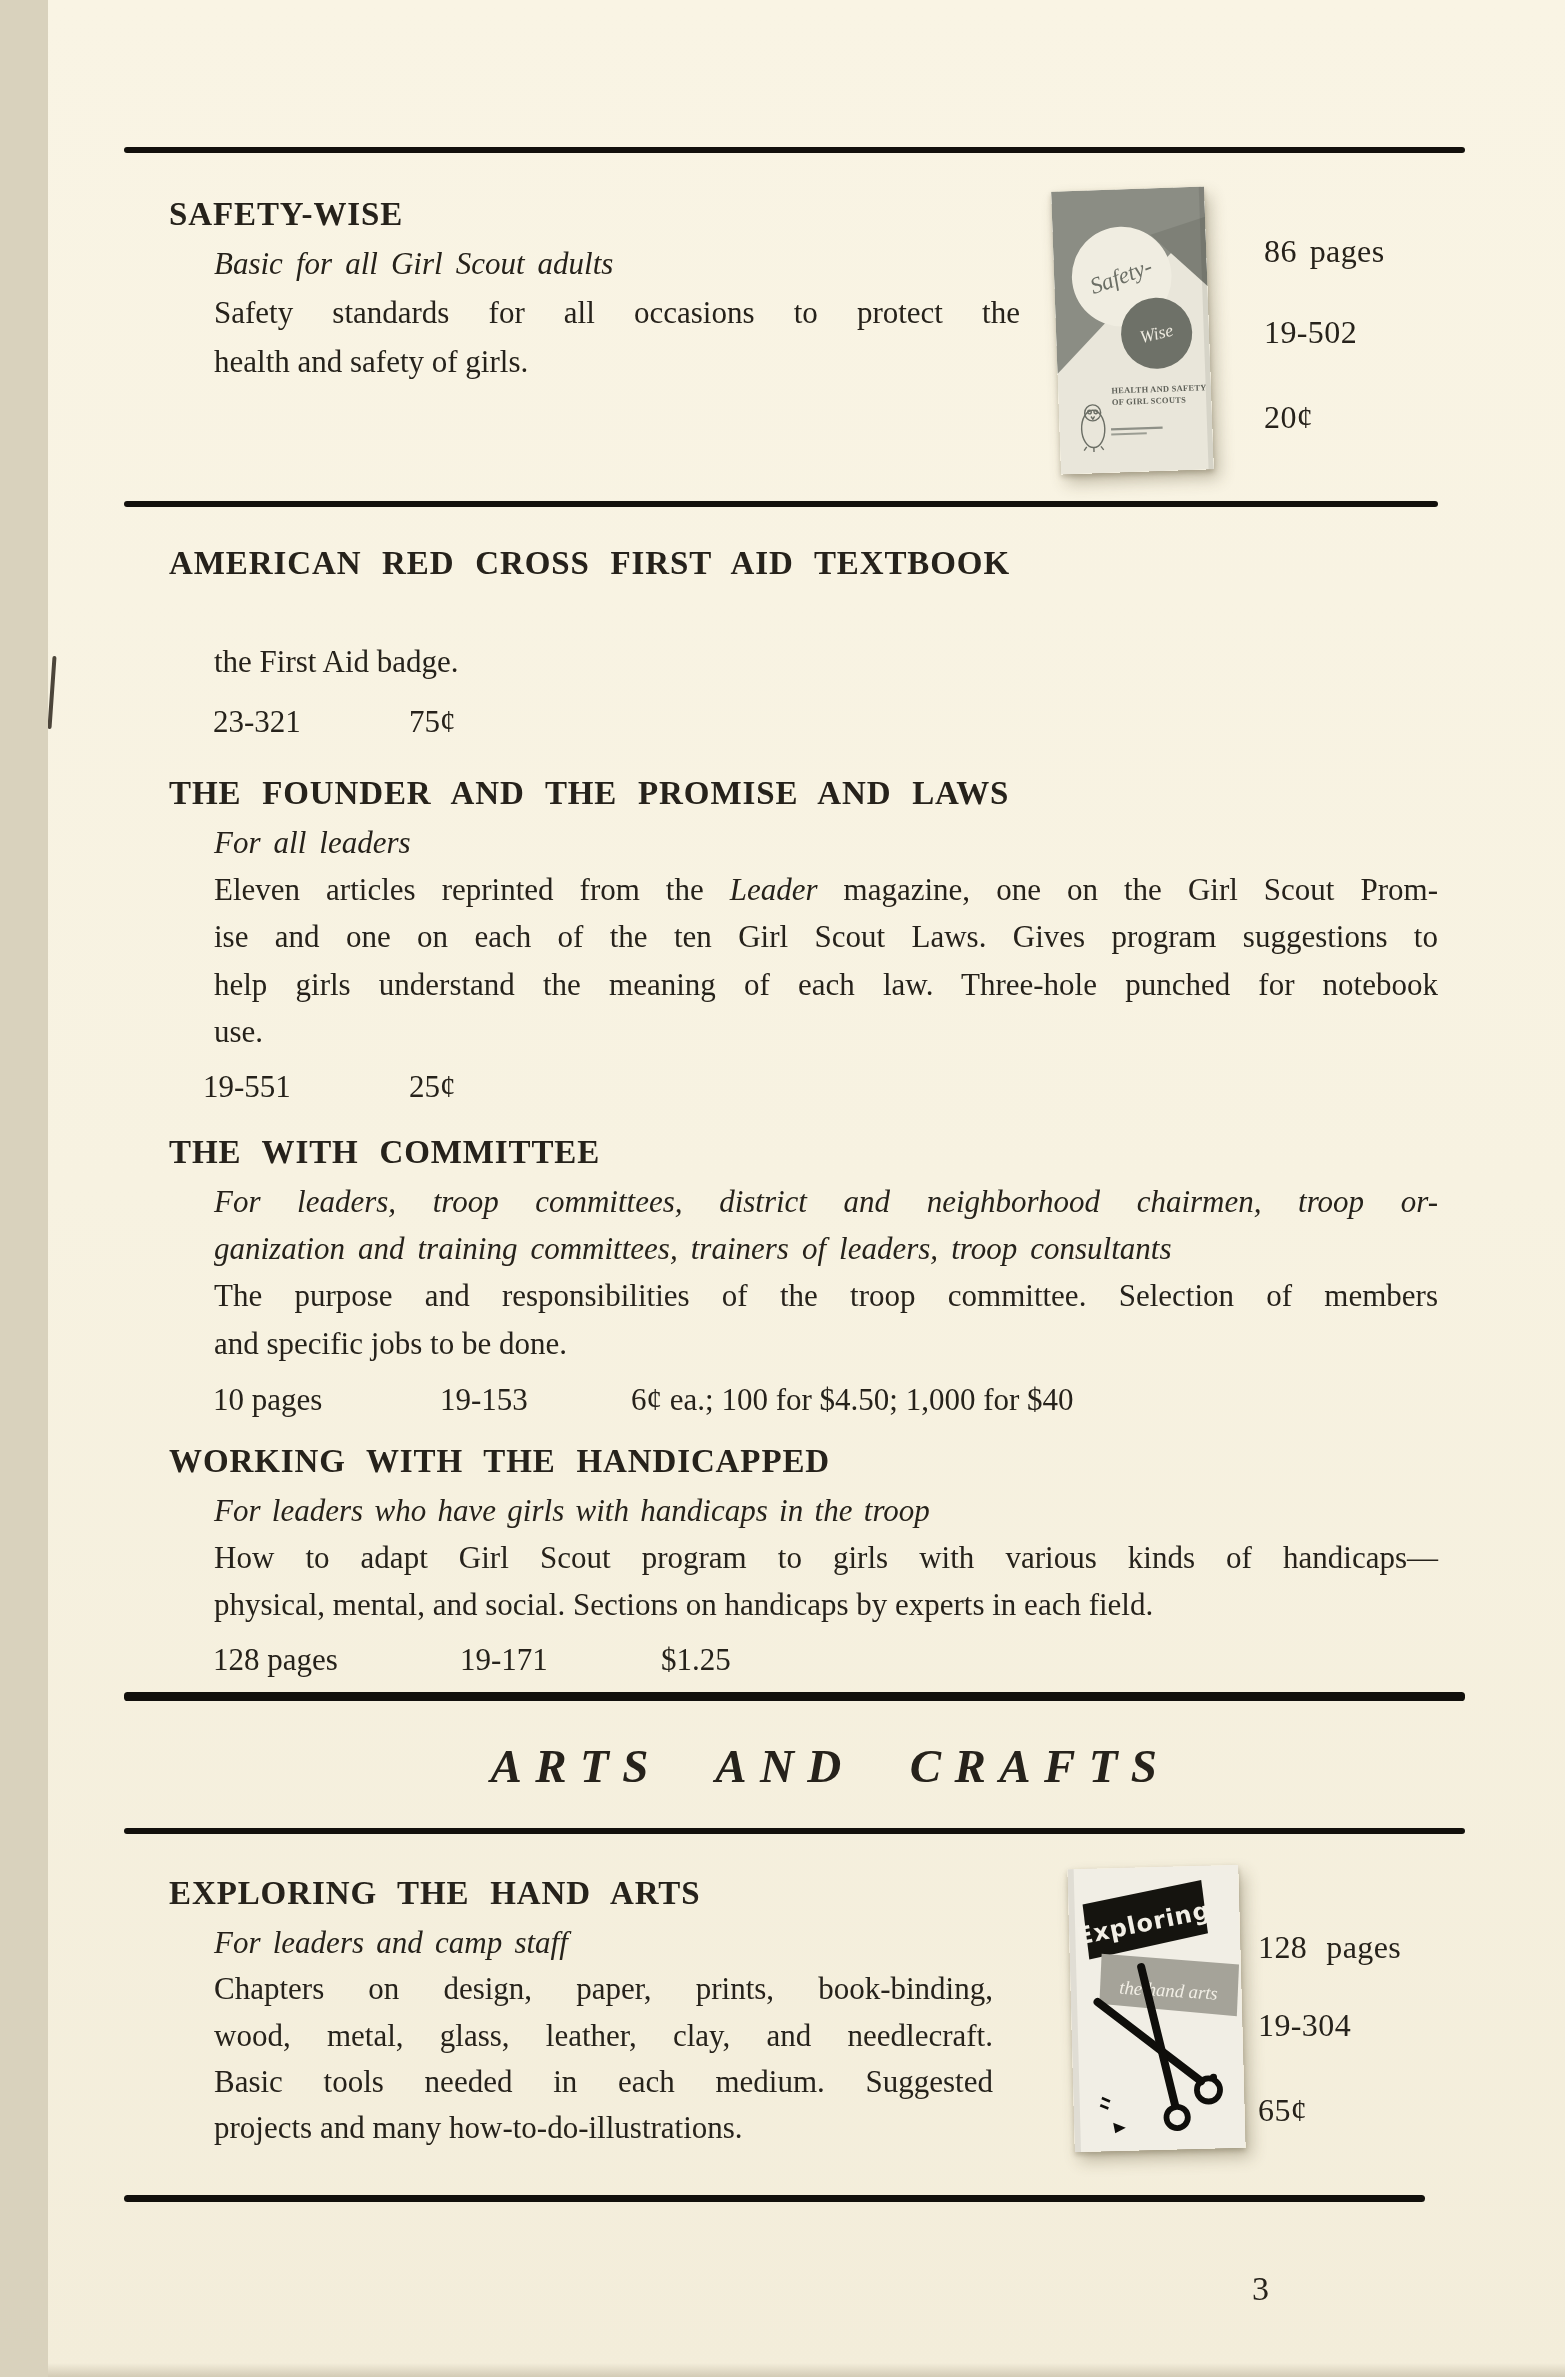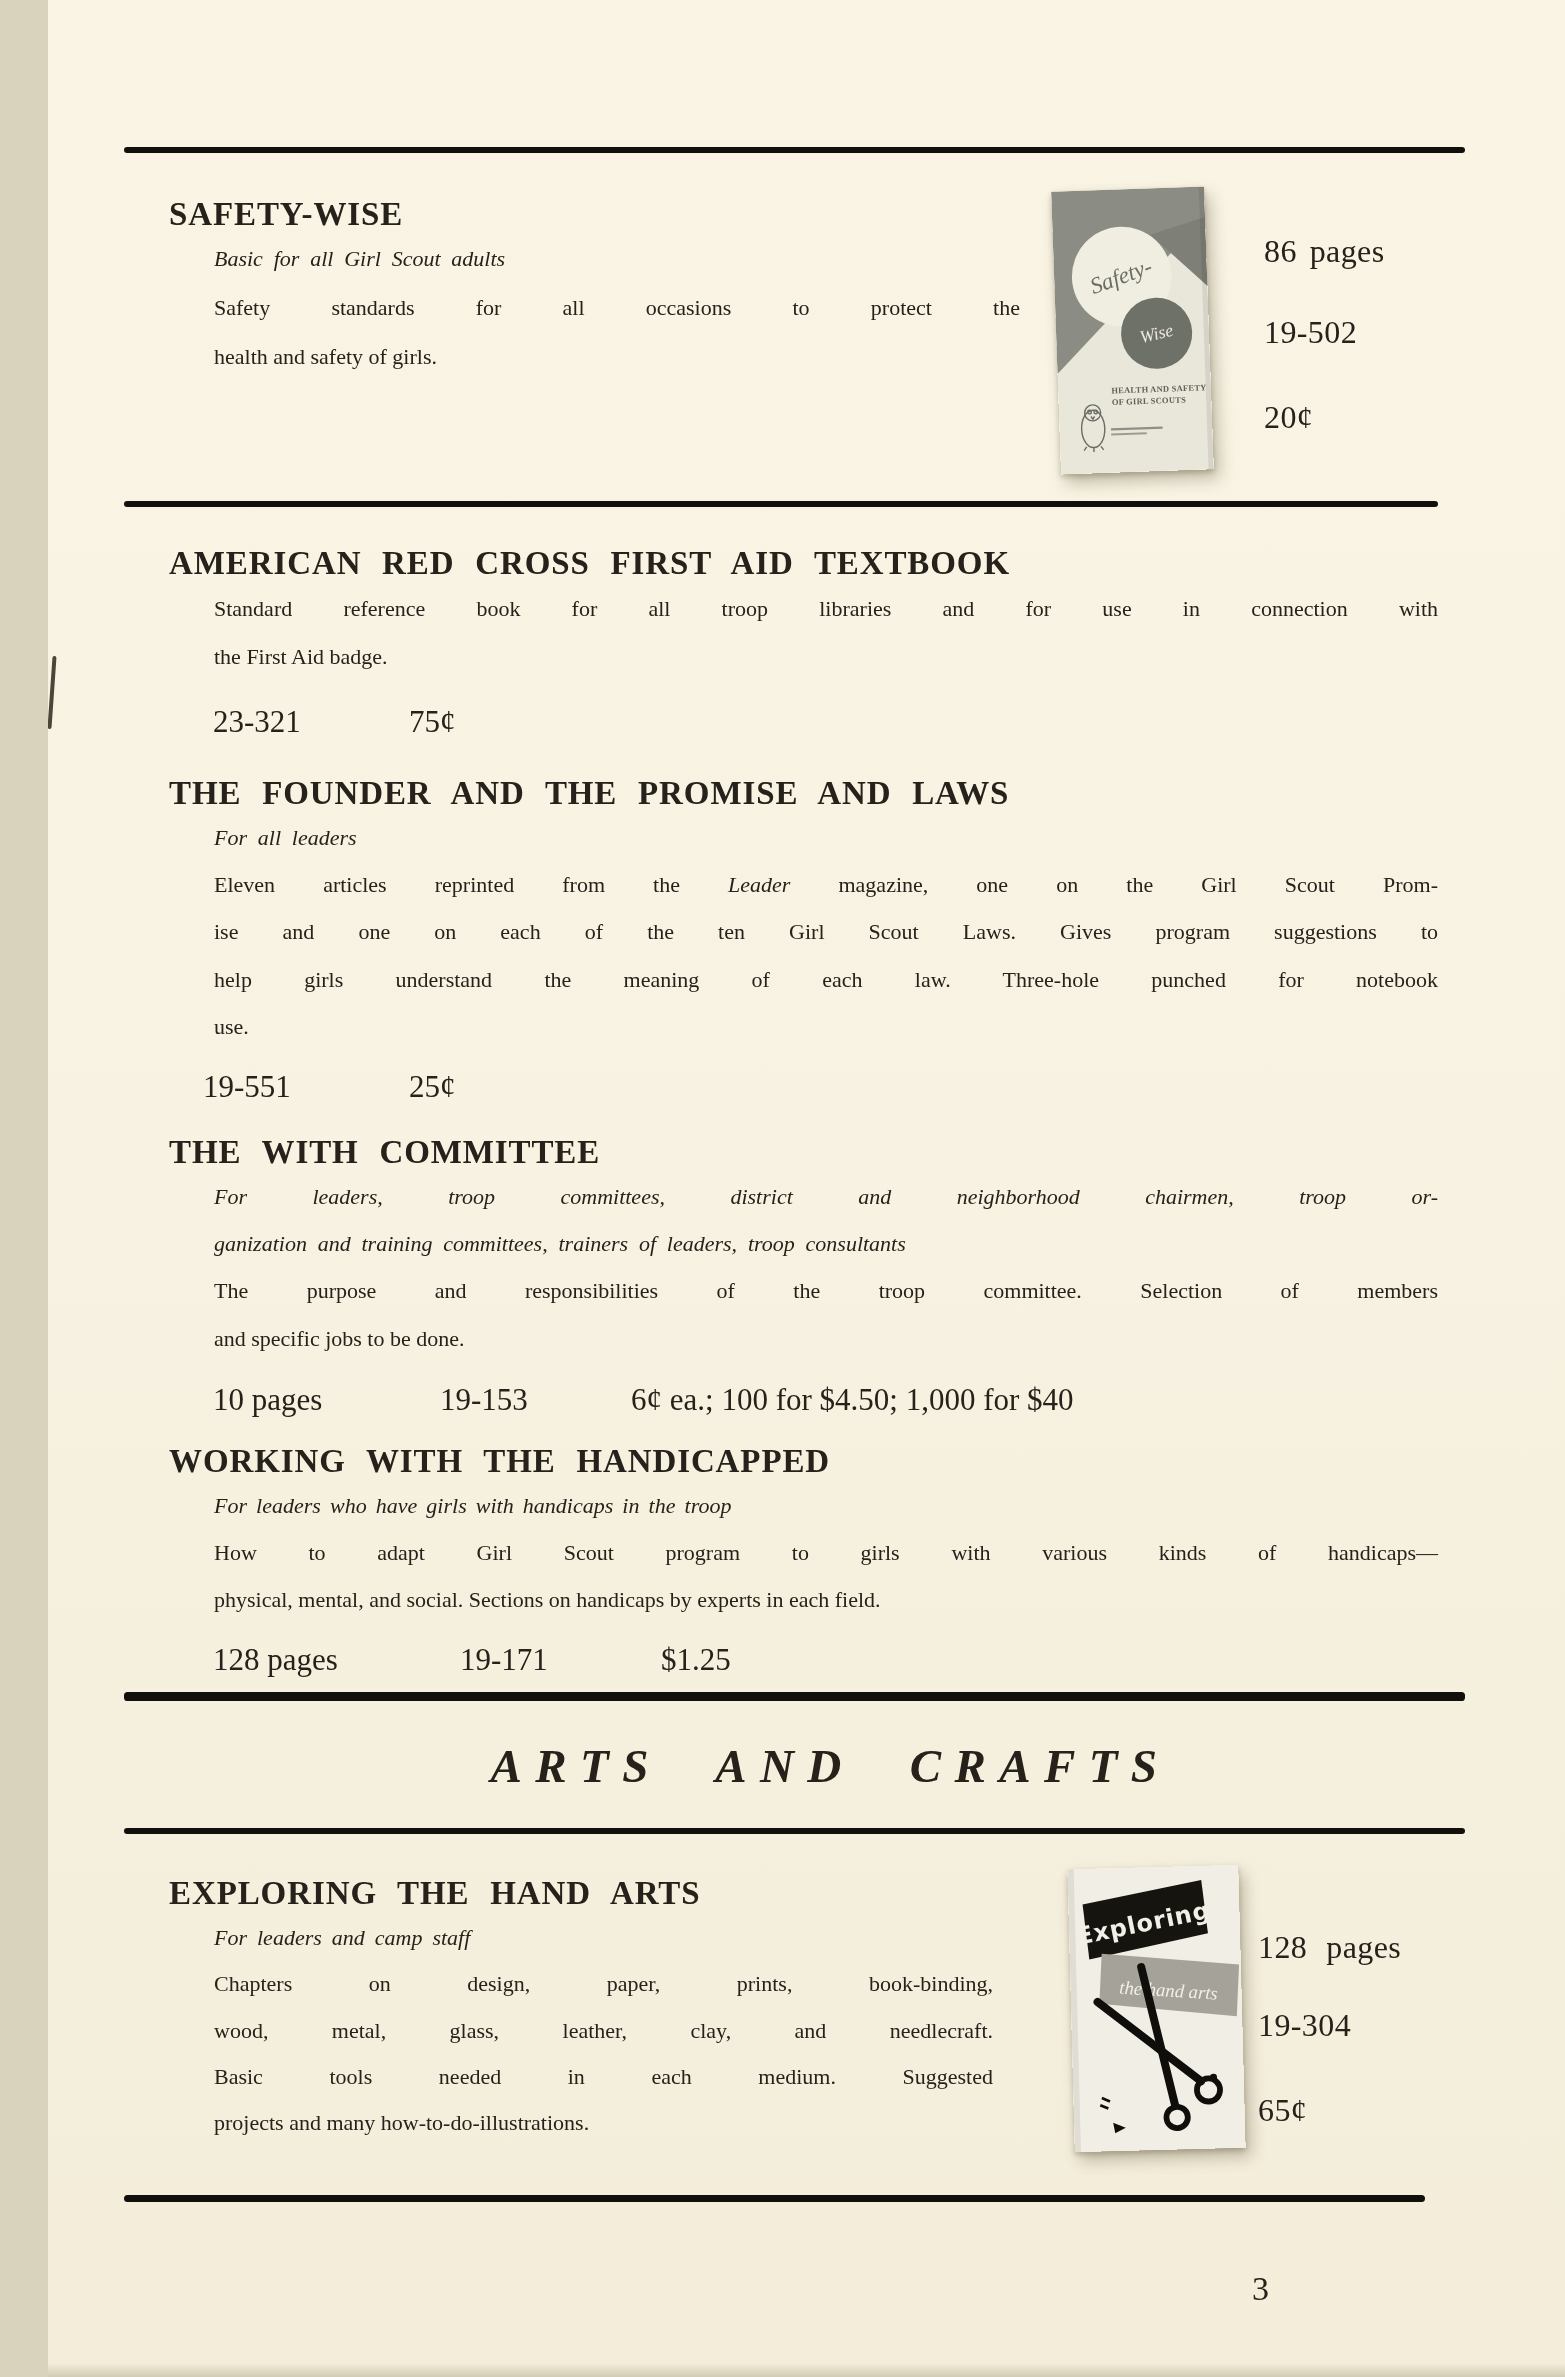--- a/index.html
+++ b/index.html
@@ -2,21 +2,21 @@
 <html style="font-size:14.3px"><head>
 <meta charset="utf-8">
 <style>
   html,body{margin:0;padding:0;background:#d9d2bd;}
   .page{position:relative;width:1565px;height:2377px;overflow:hidden;
         background:linear-gradient(180deg,#f9f4e4 0%,#f7f2e1 50%,#f3edda 100%);
         font-family:"Liberation Serif",serif;color:#26221b;margin-left:48px;}
   .rule{position:absolute;background:#12100c;border-radius:3.6px;}
   .h2{position:absolute;font-weight:700;font-size:33px;line-height:1.15;
       letter-spacing:0.9px;word-spacing:11.6px;white-space:nowrap;}
-  .ln{position:absolute;font-size:22px;line-height:1.25;white-space:nowrap;}
+  .ln{position:absolute;font-size:31px;line-height:1.25;white-space:nowrap;}
   .jl{white-space:normal;text-align:justify;text-align-last:justify;}
   .it{font-style:italic;}
   .meta{position:absolute;left:0;width:1565px;height:46px;}
   .mv{position:absolute;font-size:31px;white-space:nowrap;}
   .cv{position:absolute;font-size:32px;white-space:nowrap;letter-spacing:0.4px;word-spacing:4.5px;}
   .divider{position:absolute;left:0;width:1565px;text-align:center;font-style:italic;
            font-weight:700;font-size:47px;letter-spacing:13.4px;word-spacing:30px;}
   .book{position:absolute;box-shadow:5.3px 9px 16px rgba(70,58,30,.30),0 2.7px 5.3px rgba(70,58,30,.25);}
   .pageno{position:absolute;font-size:34px;}
   .tick{position:absolute;left:1.8px;top:656px;width:3.6px;height:73px;background:#4c453a;
@@ -63,21 +63,20 @@
       </g>
       <rect x="58" y="268" width="58" height="2.6" fill="#8e9087"></rect>
       <rect x="58" y="274" width="40" height="2" fill="#9b9d93"></rect>
       <rect x="166" y="0" width="6" height="318" fill="rgba(0,0,0,0.08)"></rect>
     </svg>
   </div>
 
   <div class="rule" style="left:76px;top:501px;width:1314px;height:6.2px;"></div>
 
   <div class="h2" style="left:121px;top:545px;">AMERICAN RED CROSS FIRST AID TEXTBOOK</div>
-  <div class="ln jl" style="left:166px;top:595px;width:1224px;">Standard reference book for all troop libraries and for use in connection with</div>
   <div class="ln" style="left:166px;top:643px;">the First Aid badge.</div>
   <div class="meta" style="top:704px;">
     <span class="mv" style="left:165px;">23-321</span>
     <span class="mv" style="left:361px;">75¢</span>
   </div>
 
   <div class="h2" style="left:121px;top:775px;">THE FOUNDER AND THE PROMISE AND LAWS</div>
   <div class="ln it" style="left:166px;top:824px;word-spacing:5.3px;">For all leaders</div>
   <div class="ln jl" style="left:166px;top:871px;width:1224px;"><span>Eleven articles reprinted from the </span><span class="it">Leader</span><span> magazine, one on the Girl Scout Prom-</span></div>
   <div class="ln jl" style="left:166px;top:918px;width:1224px;">ise and one on each of the ten Girl Scout Laws. Gives program suggestions to</div>

